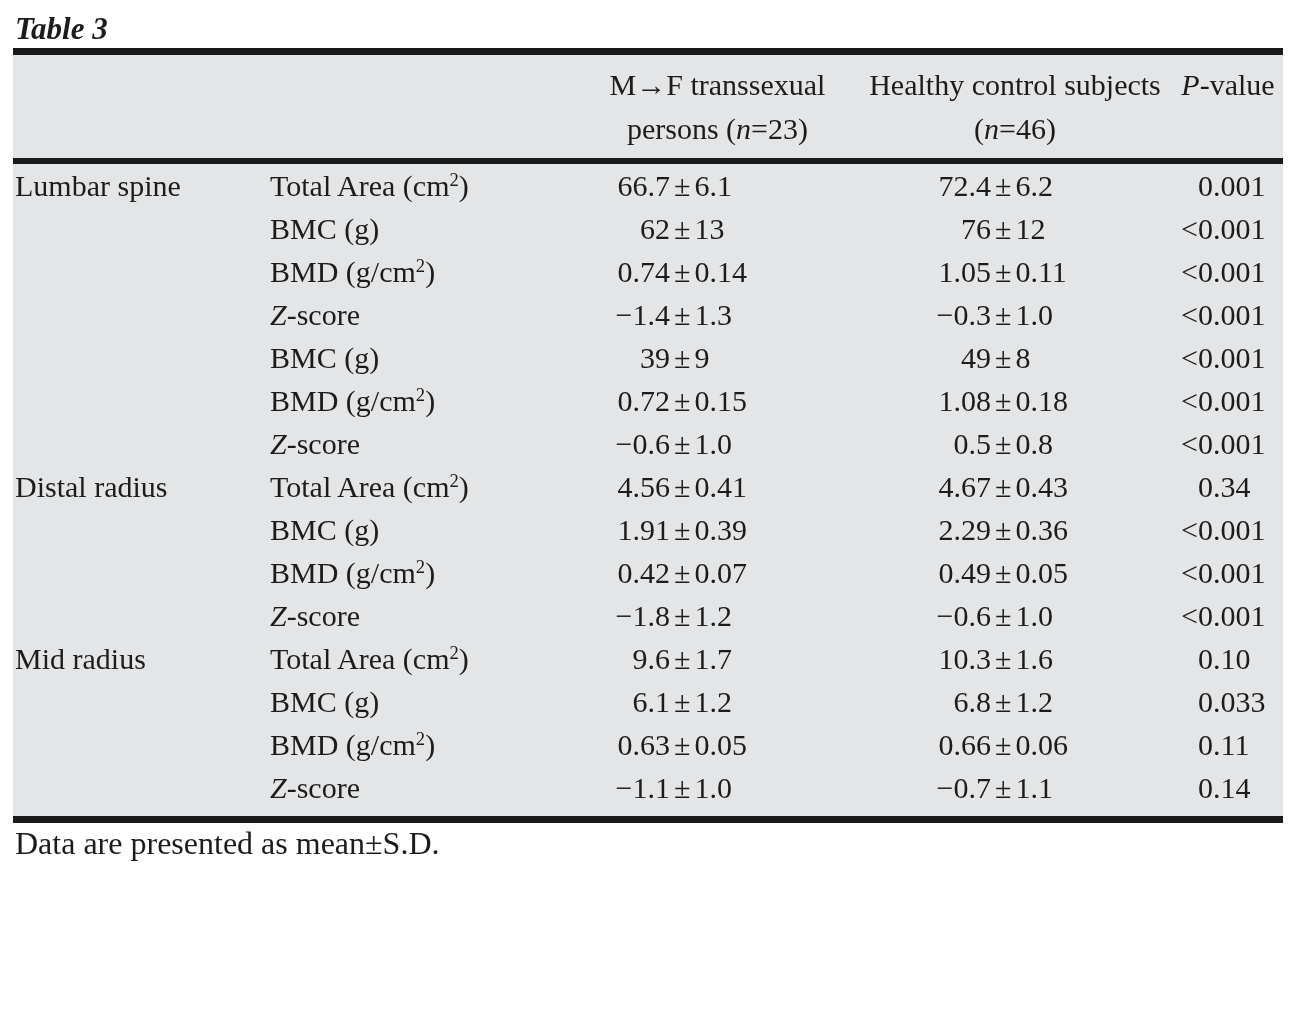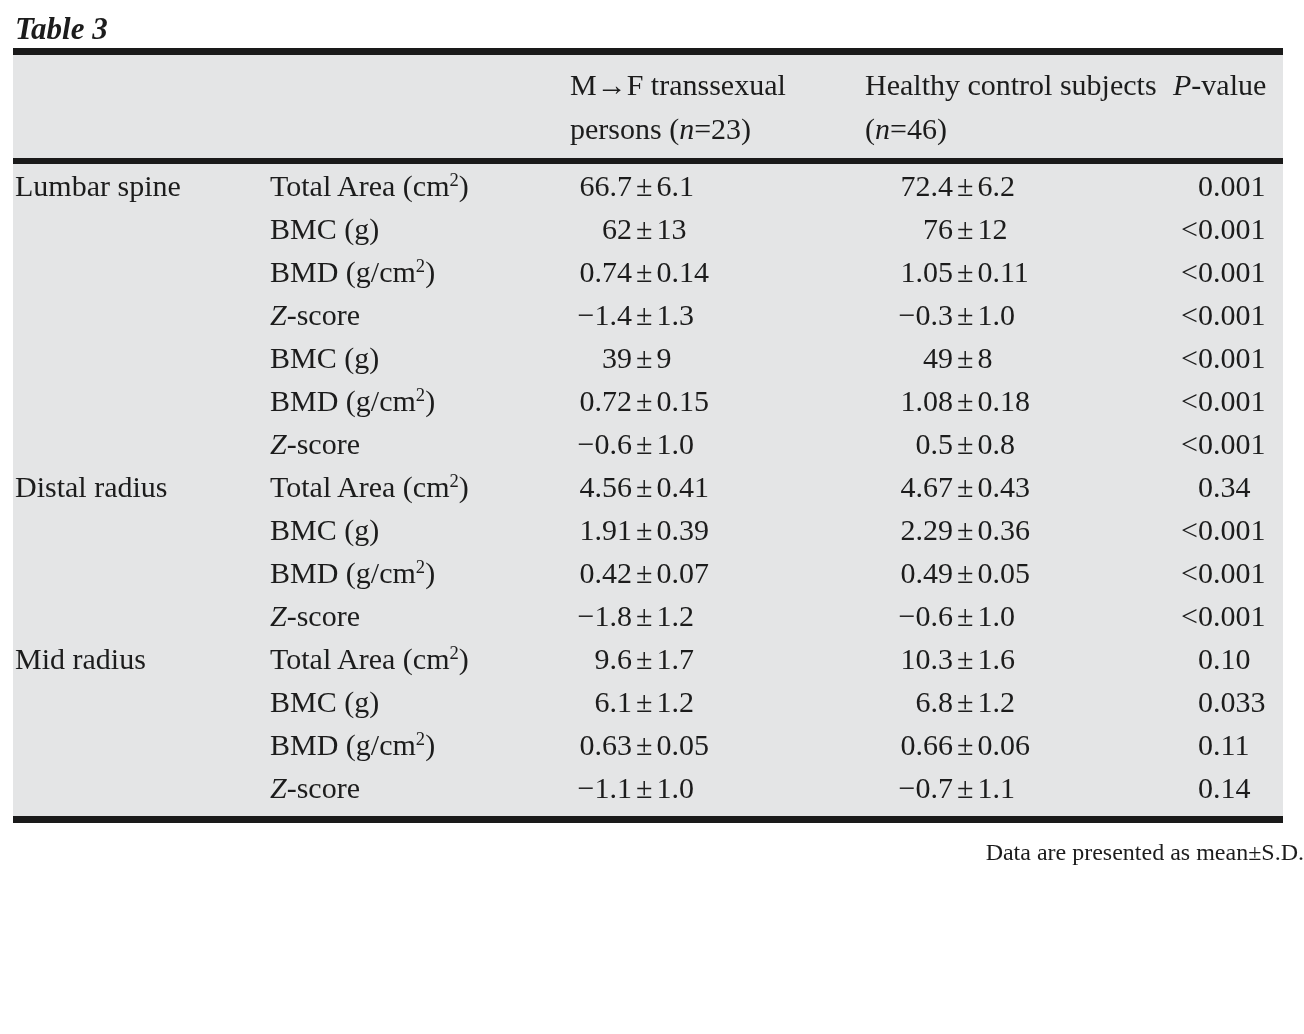--- a/index.html
+++ b/index.html
@@ -52,62 +52,60 @@
     font-size: 30px;
   }
   col.c-site    { width: 257px; }
   col.c-param   { width: 300px; }
   col.c-mtf     { width: 295px; }
   col.c-control { width: 300px; }
   col.c-pval    { width: 118px; }
 
   thead th {
     font-weight: 400;
-    text-align: left;
+    text-align: center;
     vertical-align: top;
     line-height: 44px;
     padding: 8px 0 7px 0;
     border-bottom: 6px solid var(--rule);
   }
   thead th.col-pval { padding-left: 8px; }
 
   tbody td {
     line-height: 43px;
     padding: 0;
     vertical-align: top;
     white-space: nowrap;
   }
   tbody tr:last-child td { padding-bottom: 7px; }
 
   th.col-site, td.col-site { padding-left: 2px; }
 
   
-  .nl { display: inline-block; min-width: 62px; text-align: right; }
+  .nl { display: inline-block; min-width: 62px; text-align: right; margin-left: 38px; }
   td.col-control .nl { min-width: 88px; }
   .pmsign { padding: 0 4px; }
 
   
   td.col-pval { padding-left: 8px; }
   .pwhole { display: inline-block; min-width: 40px; text-align: right; }
 
   sup {
     font-size: 0.62em;
     line-height: 0;
     position: relative;
     top: -0.55em;
     vertical-align: baseline;
   }
   i { font-style: italic; }
 
   .footnote {
-    font-size: 24px;
+    font-size: 32px;
     line-height: 40px;
-    margin-top: 9px;
     padding-left: 2px;
-    text-align: right;
   }
 </style>
 </head>
 <body>
 
 <div class="page">
 
   <div class="table-title">Table 3</div>
 
 

